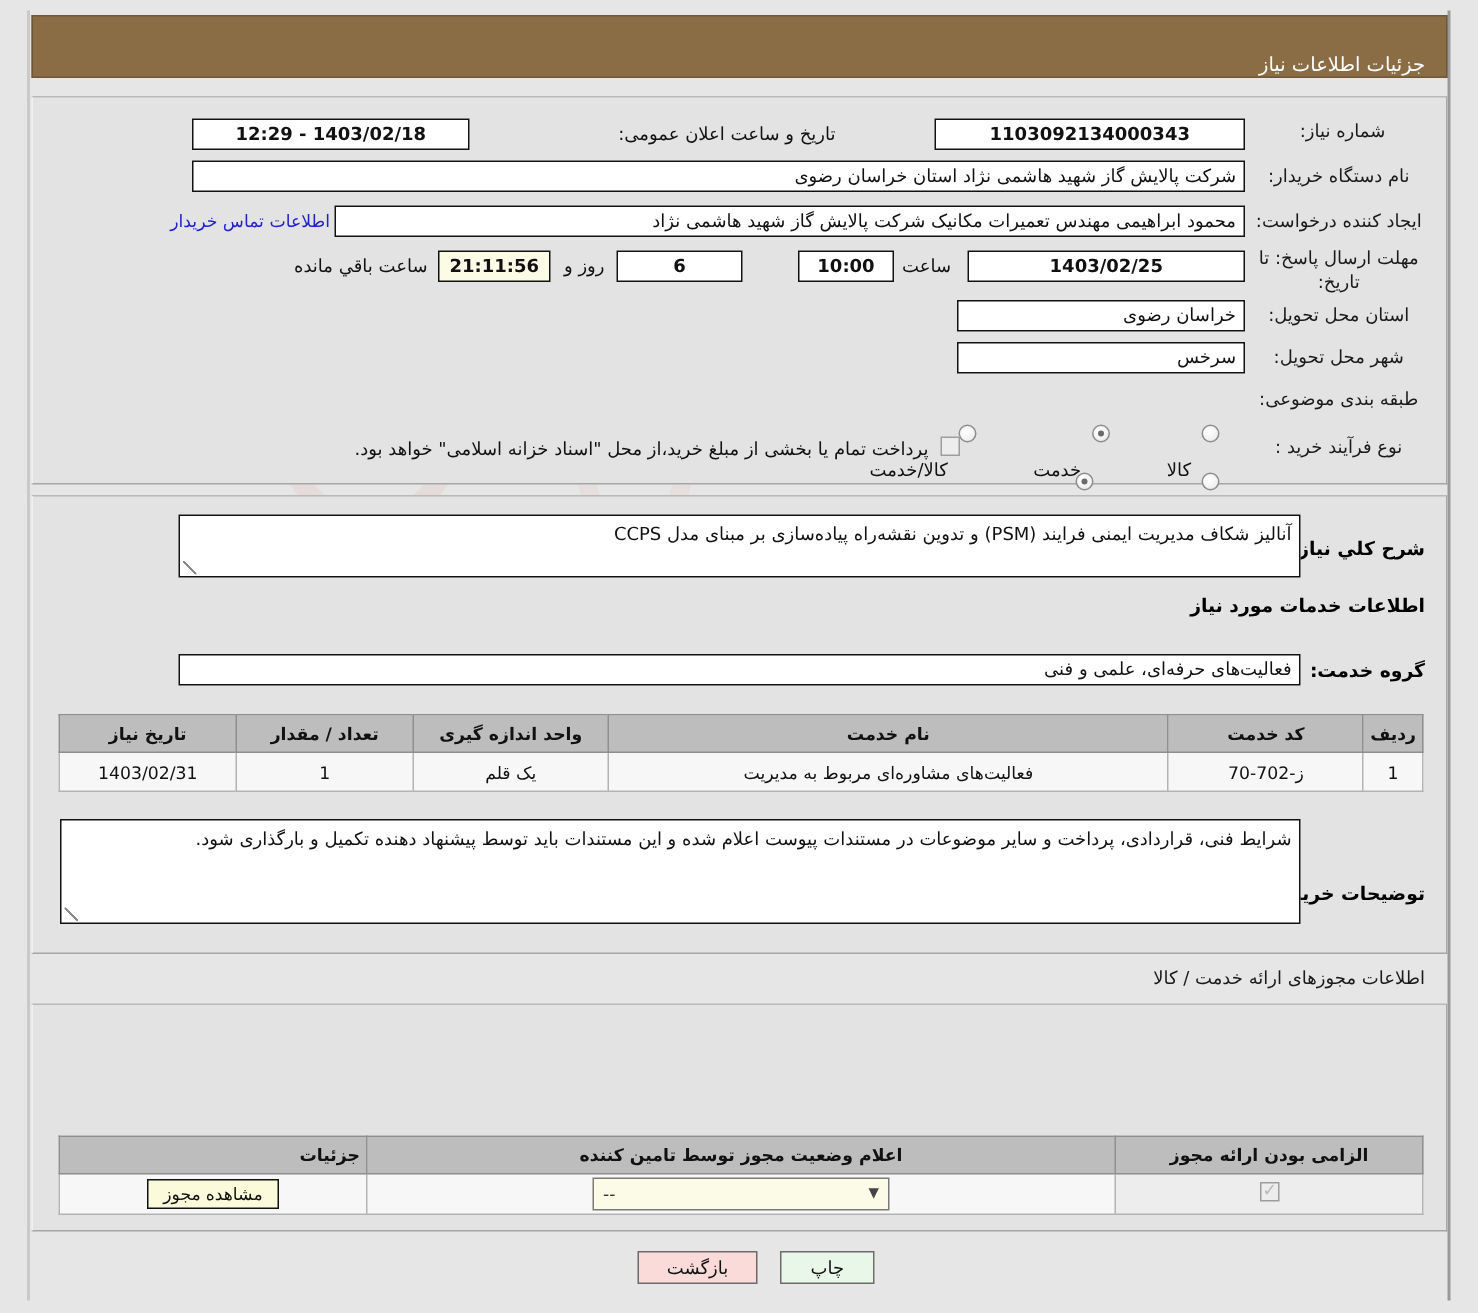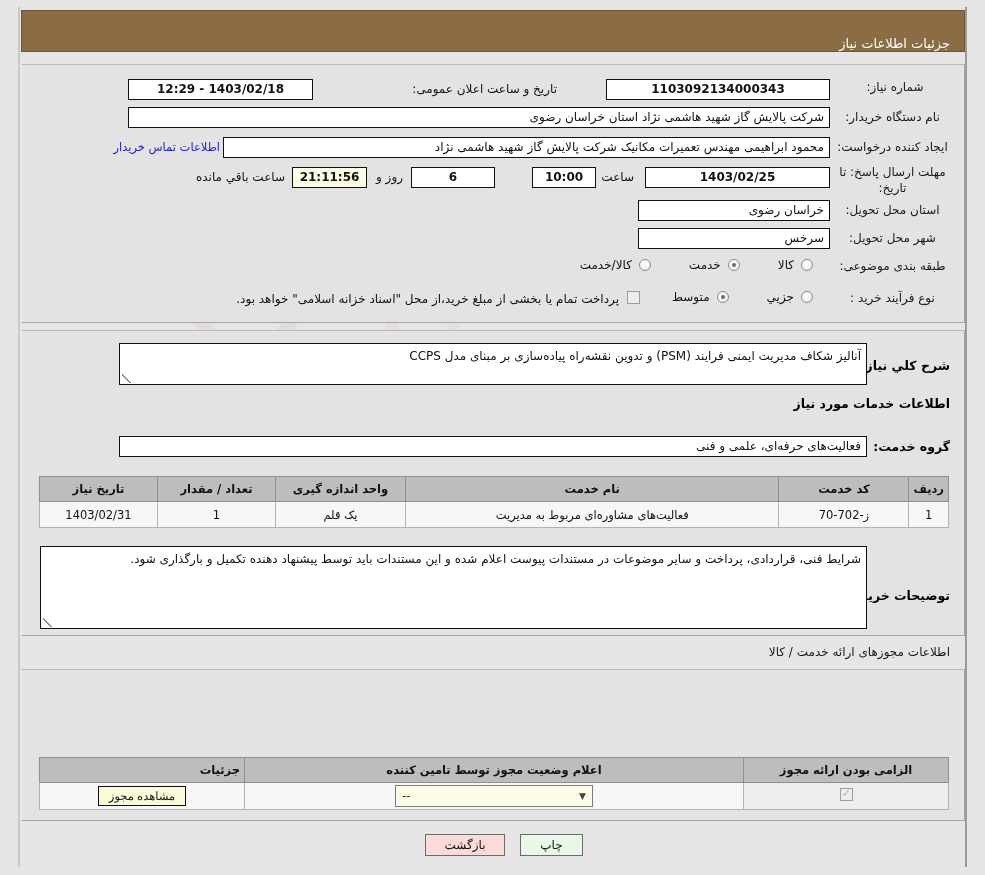--- a/index.html
+++ b/index.html
@@ -96,21 +96,21 @@
     width: 12px; height: 12px; border-radius: 50%;
     border: 1px solid #8d8d8d;
     background: radial-gradient(circle at 38% 34%, #ffffff 0%, #f2f2f2 60%, #e2e2e2 100%);
     display: inline-block; position: relative; flex: none;
   }
   .radio.on::after {
     content: ""; position: absolute;
     left: 3px; top: 3px; width: 4px; height: 4px;
     border-radius: 50%; background: #6b6b6b;
   }
-  .radio-lbl { font-size: 12px; color: #111; white-space: nowrap; }
+  .radio-lbl { font-size: 12px; color: #111; white-space: nowrap; margin-top: 48px; }
 
   .checkbox {
     width: 13px; height: 13px; flex: none;
     border: 1px solid #9d9d9d; background: #ededed;
     display: inline-block; position: relative;
   }
   .checkbox.on::after {
     content: "✓"; position: absolute; left: 1px; top: -3px;
     font-size: 12px; color: #b9b9b9; line-height: 14px;
   }
@@ -239,21 +239,21 @@
   <div class="header-bar">
     <div class="header-title">جزئیات اطلاعات نیاز</div>
   </div>
 
   <div class="panel" style="left:21px; top:64px; width:944px; height:259px;">
   </div>
 
   <div class="frm-row" style="right:35px; top:80px;">
     <div class="lbl" style="width:110px;">شماره نیاز:</div>
   </div>
-  <div class="inp center" style="position:absolute; right:155px; top:79px; width:224px;margin-left:24px;">1103092134000343</div>
+  <div class="inp center" style="position:absolute; right:155px; top:79px; width:207px;margin-left:24px;">1103092134000343</div>
   <div class="plain" style="position:absolute; right:428px; top:82px;">تاریخ و ساعت اعلان عمومی:</div>
   <div class="inp center" style="position:absolute; right:672px; top:79px; width:185px;">1403/02/18 - 12:29</div>
 
   <div class="lbl" style="position:absolute; right:35px; top:110px; width:115px;">نام دستگاه خریدار:</div>
   <div class="inp right" style="position:absolute; right:155px; top:107px; width:702px;">شرکت پالایش گاز شهید هاشمی نژاد   استان خراسان رضوی</div>
 
   <div class="lbl" style="position:absolute; right:35px; top:140px; width:115px;">ایجاد کننده درخواست:</div>
   <div class="inp right" style="position:absolute; right:155px; top:137px; width:607px;">محمود ابراهیمی مهندس تعمیرات مکانیک شرکت پالایش گاز شهید هاشمی نژاد</div>
   <a class="link" style="position:absolute; right:765px; top:140px;">اطلاعات تماس خریدار</a>
 
@@ -325,21 +325,21 @@
           <td>فعالیت‌های مشاوره‌ای مربوط به مدیریت</td>
           <td>یک قلم</td>
           <td>1</td>
           <td>1403/02/31</td>
         </tr>
       </tbody>
     </table>
   </div>
 
   <div class="bold-lbl" style="position:absolute; right:35px; top:588px;">توضیحات خریدار:</div>
-  <div class="ta" style="position:absolute; right:118px; top:546px; width:827px; height:83px;">شرایط فنی، قراردادی، پرداخت و سایر موضوعات در مستندات پیوست اعلام شده و این مستندات باید توسط پیشنهاد دهنده تکمیل و  بارگذاری شود.</div>
+  <div class="ta" style="position:absolute; right:118px; top:546px; width:827px; height:70px;">شرایط فنی، قراردادی، پرداخت و سایر موضوعات در مستندات پیوست اعلام شده و این مستندات باید توسط پیشنهاد دهنده تکمیل و  بارگذاری شود.</div>
 
   <div class="section-cap" style="position:absolute; right:35px; top:645px;">اطلاعات مجوزهای ارائه خدمت / کالا</div>
 
   <div class="panel" style="left:21px; top:669px; width:944px; height:152px;">
   </div>
 
   <div style="position:absolute; right:36px; top:757px; width:910px;">
     <table class="grid">
       <thead>
         <tr>

